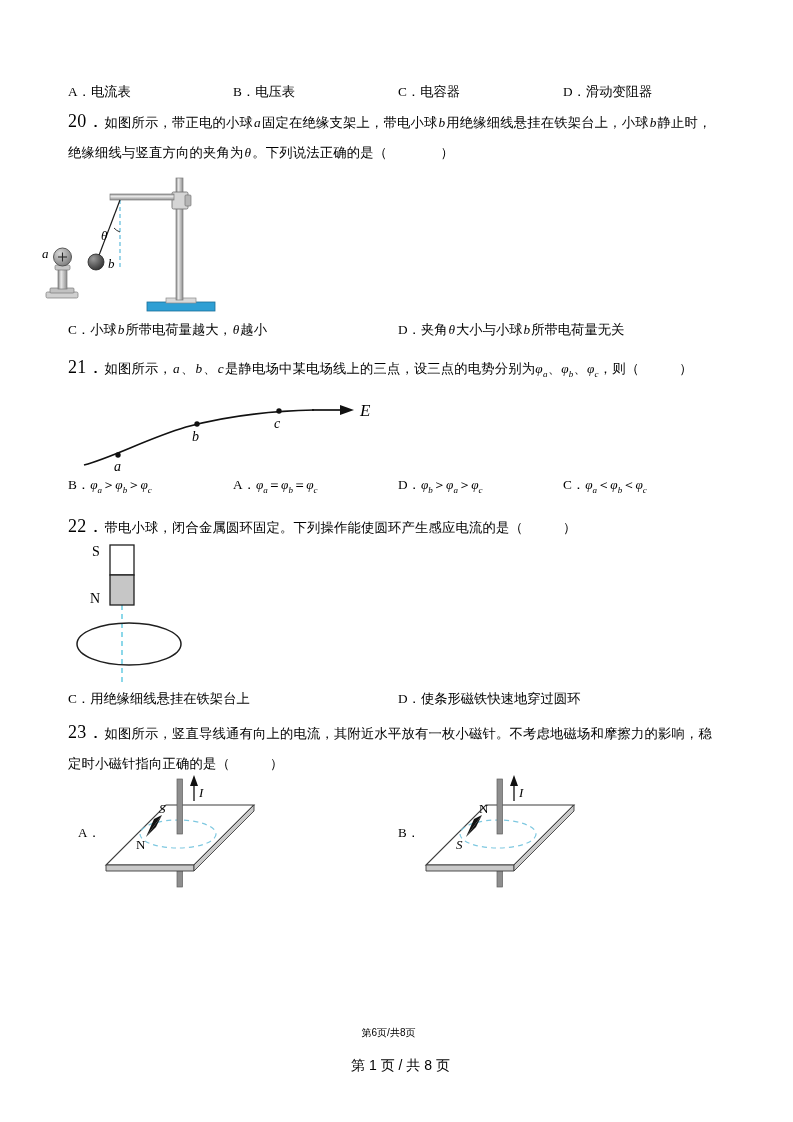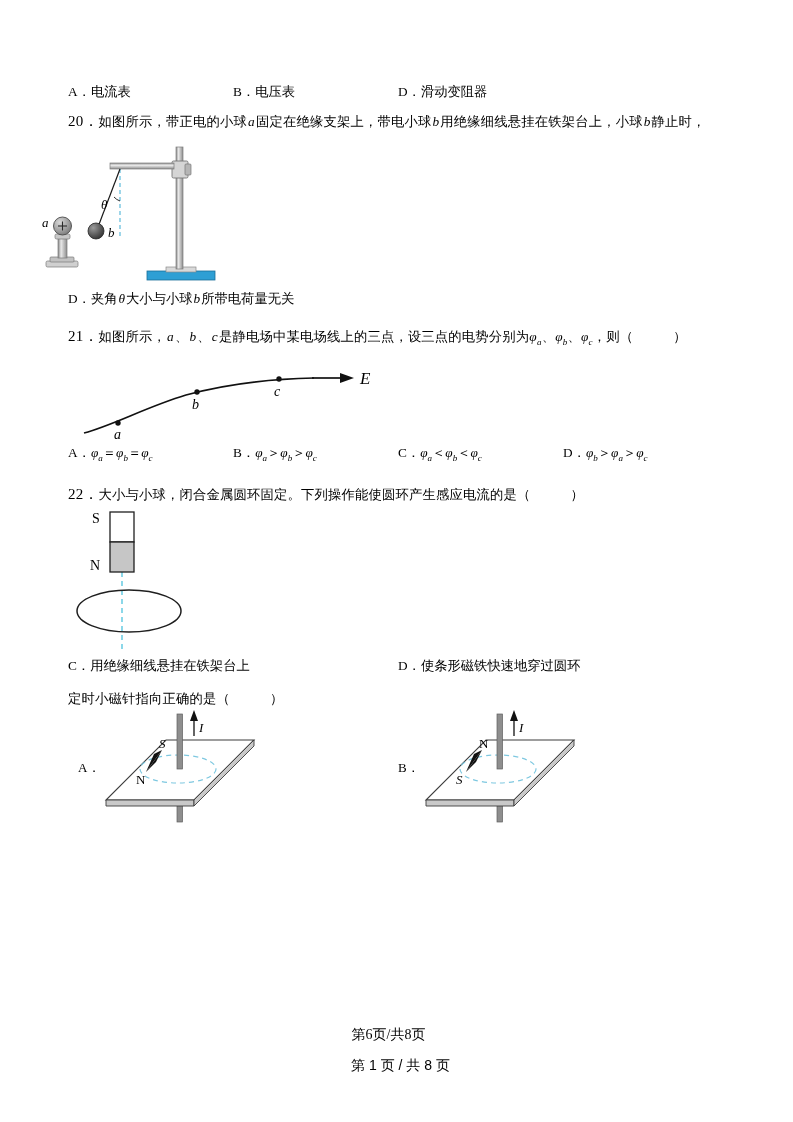--- a/index.html
+++ b/index.html
@@ -32,21 +32,21 @@
     font-size: 13.3px;
     line-height: 30px;
     letter-spacing: 0.2px;
     white-space: nowrap;
   }
   .q-body {
     font-size: 13.3px;
     line-height: 30px;
   }
   .q-num {
-    font-size: 15px;
+    font-size: 18px;
   }
   .opt-row {
     display: flex;
     font-size: 13.3px;
     line-height: 28px;
   }
   .opt-4 > .opt { width: 25%; }
   .opt-2 > .opt { width: 50%; }
   .opt { white-space: nowrap; }
   i.var {
@@ -65,22 +65,22 @@
   
   .fig { position: relative; }
   svg { display: block; overflow: visible; }
 
   
   .footer-1 {
     position: absolute;
     left: 0; right: 16px;
     top: 1026px;
     text-align: center;
-    font-size: 14px;
-    font-family: Liberation Serif, serif;
+    font-size: 10px;
+    font-family: Liberation Sans, sans-serif;
   }
   .footer-2 {
     position: absolute;
     left: 0; right: 0;
     top: 1057px;
     text-align: center;
     font-size: 14px;
     font-family: "Liberation Sans", sans-serif;
     margin-left: 8px;
   }
@@ -89,26 +89,30 @@
 </style>
 </head>
 <body>
 
 <div class="page">
   <div class="content">
 
     <div class="opt-row opt-4">
       <div class="opt">A．电流表</div>
       <div class="opt">B．电压表</div>
+      <div class="opt">C．电容器</div>
       <div class="opt">D．滑动变阻器</div>
     </div>
 
     <div class="q-body">
       <div class="q-line">
         <span class="q-num">20．</span><span>如图所示，带正电的小球</span><i class="var">a</i><span>固定在绝缘支架上，带电小球</span><i class="var">b</i><span>用绝缘细线悬挂在铁架台上，小球</span><i class="var">b</i><span>静止时，</span>
+      </div>
+      <div class="q-line">
+        <span>绝缘细线与竖直方向的夹角为</span><i class="var">θ</i><span>。下列说法正确的是（</span><span class="blank-paren">&nbsp;&nbsp;&nbsp;&nbsp;</span><span>）</span>
       </div>
     </div>
 
     <div class="fig" style="height:148px;">
       <svg width="230" height="148" viewBox="0 0 230 148" style="position:absolute;left:-4px;top:2px;">
         <defs>
           <linearGradient id="rodg" x1="0" y1="0" x2="1" y2="0">
             <stop offset="0%" stop-color="#888"></stop>
             <stop offset="35%" stop-color="#e8e8e8"></stop>
             <stop offset="100%" stop-color="#8d8d8d"></stop>
@@ -160,20 +164,21 @@
           <rect x="-9" y="95" width="15" height="5" rx="1.5" fill="#c8c8c8" stroke="#7a7a7a" stroke-width="0.7"></rect>
           <circle cx="-1.5" cy="87" r="9" fill="url(#balla)" stroke="#4a4a4a" stroke-width="0.9"></circle>
           <line x1="-6" y1="87" x2="3" y2="87" stroke="#2a2a2a" stroke-width="1.1"></line>
           <line x1="-1.5" y1="82.5" x2="-1.5" y2="91.5" stroke="#2a2a2a" stroke-width="1.1"></line>
           <text x="-22" y="88" font-family="Liberation Serif, serif" font-style="italic" font-size="13" fill="#000">a</text>
         </g>
       </svg>
     </div>
 
     <div class="opt-row opt-2">
+      <div class="opt"><span>C．小球</span><i class="var">b</i><span>所带电荷量越大，</span><i class="var">θ</i><span>越小</span></div>
       <div class="opt"><span>D．夹角</span><i class="var">θ</i><span>大小与小球</span><i class="var">b</i><span>所带电荷量无关</span></div>
     </div>
 
     <div class="spacer-8"></div>
 
     <div class="q-body">
       <div class="q-line">
         <span class="q-num">21．</span><span>如图所示，</span><i class="var">a</i><span>、</span><i class="var">b</i><span>、</span><i class="var">c</i><span>是静电场中某电场线上的三点，设三点的电势分别为</span><i class="phi">φ</i><span class="sub">a</span><span>、</span><i class="phi">φ</i><span class="sub">b</span><span>、</span><i class="phi">φ</i><span class="sub">c</span><span>，则（</span><span class="blank-paren">&nbsp;&nbsp;&nbsp;</span><span>）</span>
       </div>
     </div>
@@ -187,31 +192,31 @@
         <text x="40" y="80" font-family="Liberation Serif, serif" font-style="italic" font-size="14" fill="#000">a</text>
         <circle cx="123" cy="33" r="2.7" fill="#111"></circle>
         <text x="118" y="50" font-family="Liberation Serif, serif" font-style="italic" font-size="14" fill="#000">b</text>
         <circle cx="205" cy="20" r="2.7" fill="#111"></circle>
         <text x="200" y="37" font-family="Liberation Serif, serif" font-style="italic" font-size="14" fill="#000">c</text>
         <text x="286" y="25" font-family="Liberation Serif, serif" font-style="italic" font-size="17" fill="#000">E</text>
       </svg>
     </div>
 
     <div class="opt-row opt-4">
+      <div class="opt"><span>B．</span><i class="phi">φ</i><span class="sub">a</span><span>＞</span><i class="phi">φ</i><span class="sub">b</span><span>＞</span><i class="phi">φ</i><span class="sub">c</span></div>
       <div class="opt"><span>A．</span><i class="phi">φ</i><span class="sub">a</span><span>＝</span><i class="phi">φ</i><span class="sub">b</span><span>＝</span><i class="phi">φ</i><span class="sub">c</span></div>
-      <div class="opt"><span>B．</span><i class="phi">φ</i><span class="sub">a</span><span>＞</span><i class="phi">φ</i><span class="sub">b</span><span>＞</span><i class="phi">φ</i><span class="sub">c</span></div>
+      <div class="opt"><span>D．</span><i class="phi">φ</i><span class="sub">b</span><span>＞</span><i class="phi">φ</i><span class="sub">a</span><span>＞</span><i class="phi">φ</i><span class="sub">c</span></div>
       <div class="opt"><span>C．</span><i class="phi">φ</i><span class="sub">a</span><span>＜</span><i class="phi">φ</i><span class="sub">b</span><span>＜</span><i class="phi">φ</i><span class="sub">c</span></div>
-      <div class="opt"><span>D．</span><i class="phi">φ</i><span class="sub">b</span><span>＞</span><i class="phi">φ</i><span class="sub">a</span><span>＞</span><i class="phi">φ</i><span class="sub">c</span></div>
     </div>
 
     <div class="spacer-8"></div>
 
     <div class="q-body">
       <div class="q-line">
-        <span class="q-num">22．</span><span>大小与小球，闭合金属圆环固定。下列操作能使圆环产生感应电流的是（</span><span class="blank-paren">&nbsp;&nbsp;&nbsp;</span><span>）</span>
+        <span class="q-num">22．</span><span>带电小球，闭合金属圆环固定。下列操作能使圆环产生感应电流的是（</span><span class="blank-paren">&nbsp;&nbsp;&nbsp;</span><span>）</span>
       </div>
     </div>
 
     <div class="fig" style="height:142px;">
       <svg width="240" height="142" viewBox="0 0 240 142" style="position:absolute;left:6px;top:0px;">
 
         <line x1="48" y1="62" x2="48" y2="140" stroke="#4fc3dd" stroke-width="1.3" stroke-dasharray="5,4"></line>
 
         <rect x="36" y="2" width="24" height="30" fill="#ffffff" stroke="#1f1f1f" stroke-width="1.3"></rect>
         <rect x="36" y="32" width="24" height="30" fill="#c6c6c6" stroke="#1f1f1f" stroke-width="1.3"></rect>
@@ -223,20 +228,23 @@
     </div>
 
     <div class="opt-row opt-2">
       <div class="opt">C．用绝缘细线悬挂在铁架台上</div>
       <div class="opt">D．使条形磁铁快速地穿过圆环</div>
     </div>
 
     <div class="spacer-4"></div>
 
     <div class="q-body">
+      <div class="q-line">
+        <span class="q-num">23．</span><span>如图所示，竖直导线通有向上的电流，其附近水平放有一枚小磁针。不考虑地磁场和摩擦力的影响，稳</span>
+      </div>
       <div class="q-line">
         <span>定时小磁针指向正确的是（</span><span class="blank-paren">&nbsp;&nbsp;&nbsp;</span><span>）</span>
       </div>
     </div>
 
     <div class="fig" style="height:130px;">
 
       <svg width="300" height="130" viewBox="0 0 300 130" style="position:absolute;left:6px;top:0px;">
         <text x="4" y="58" font-family="Liberation Serif, serif" font-size="13" fill="#000">A．</text>
 

